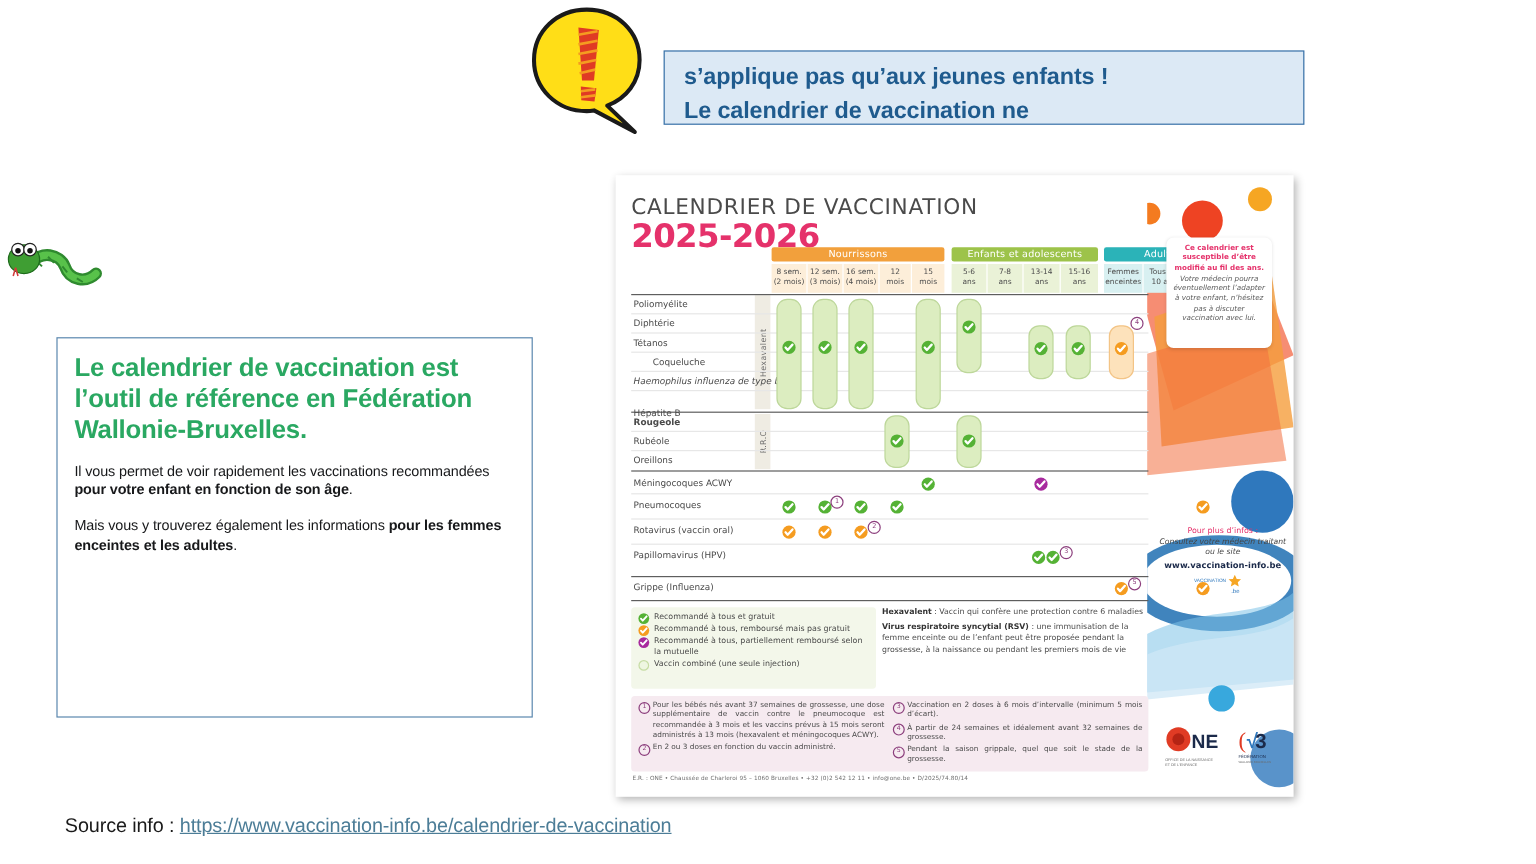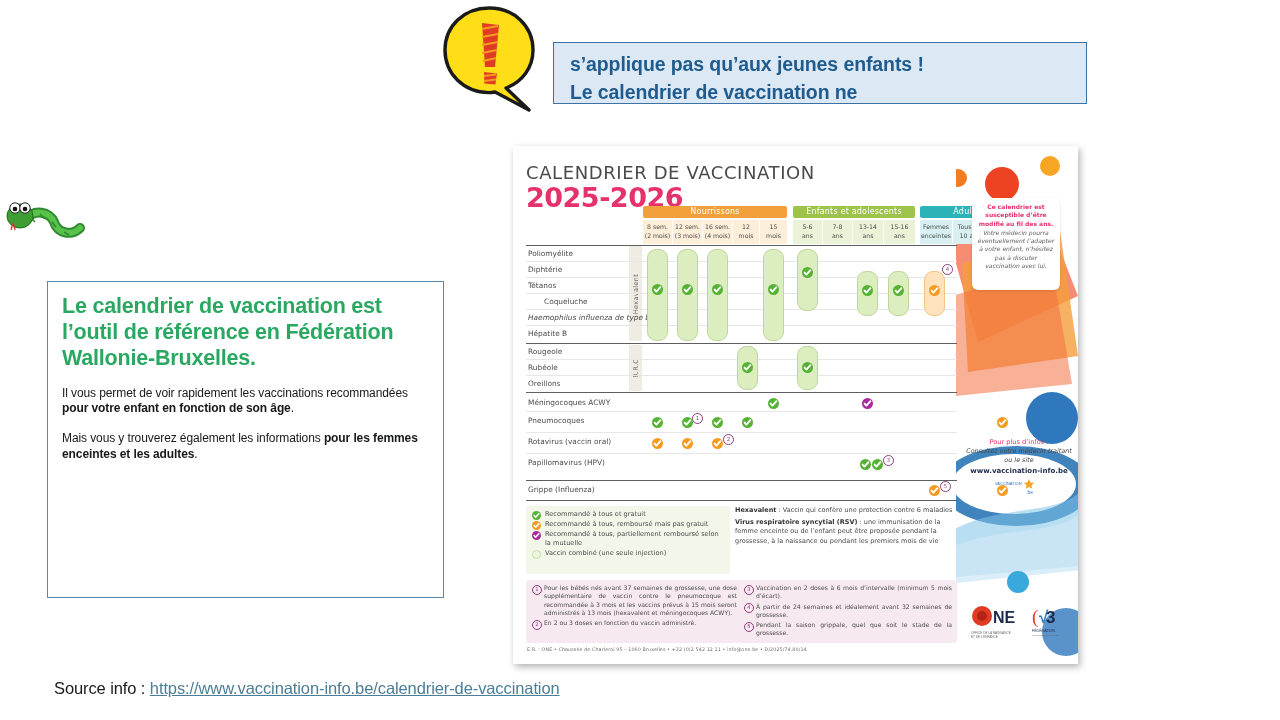--- a/index.html
+++ b/index.html
@@ -296,23 +296,23 @@
         <div class="rowlabel" style="left:15px;top:103px;">Poliomyélite</div>
         <div class="rowline" style="left:13px;top:115px;width:431px;"></div>
         <div class="rowlabel" style="left:15px;top:119px;">Diphtérie</div>
         <div class="rowline" style="left:13px;top:131px;width:431px;"></div>
         <div class="rowlabel" style="left:15px;top:135px;">Tétanos</div>
         <div class="rowline" style="left:13px;top:147px;width:431px;"></div>
         <div class="rowlabel" style="left:31px;top:151px;">Coqueluche</div>
         <div class="rowline" style="left:13px;top:163px;width:431px;"></div>
         <div class="rowlabel" style="left:15px;top:167px;font-style:italic;">Haemophilus influenza de type b</div>
         <div class="rowline" style="left:13px;top:179px;width:431px;"></div>
-        <div class="rowlabel" style="left:15px;top:183px;">Hépatite B</div>
-
-        <div class="rowlabel" style="left:15px;top:201px;">Rougeole</div>
+        <div class="rowlabel" style="left:15px;top:194px;">Hépatite B</div>
+
+        <div class="rowlabel" style="left:15px;top:201px;font-weight:bold;">Rougeole</div>
         <div class="rowline" style="left:13px;top:213px;width:431px;"></div>
         <div class="rowlabel" style="left:15px;top:217px;">Rubéole</div>
         <div class="rowline" style="left:13px;top:229px;width:431px;"></div>
         <div class="rowlabel" style="left:15px;top:233px;">Oreillons</div>
 
         <div class="rowlabel" style="left:15px;top:252px;">Méningocoques ACWY</div>
         <div class="rowline" style="left:13px;top:265px;width:431px;"></div>
         <div class="rowlabel" style="left:15px;top:270px;">Pneumocoques</div>
         <div class="rowline" style="left:13px;top:286px;width:431px;"></div>
         <div class="rowlabel" style="left:15px;top:291px;">Rotavirus (vaccin oral)</div>

